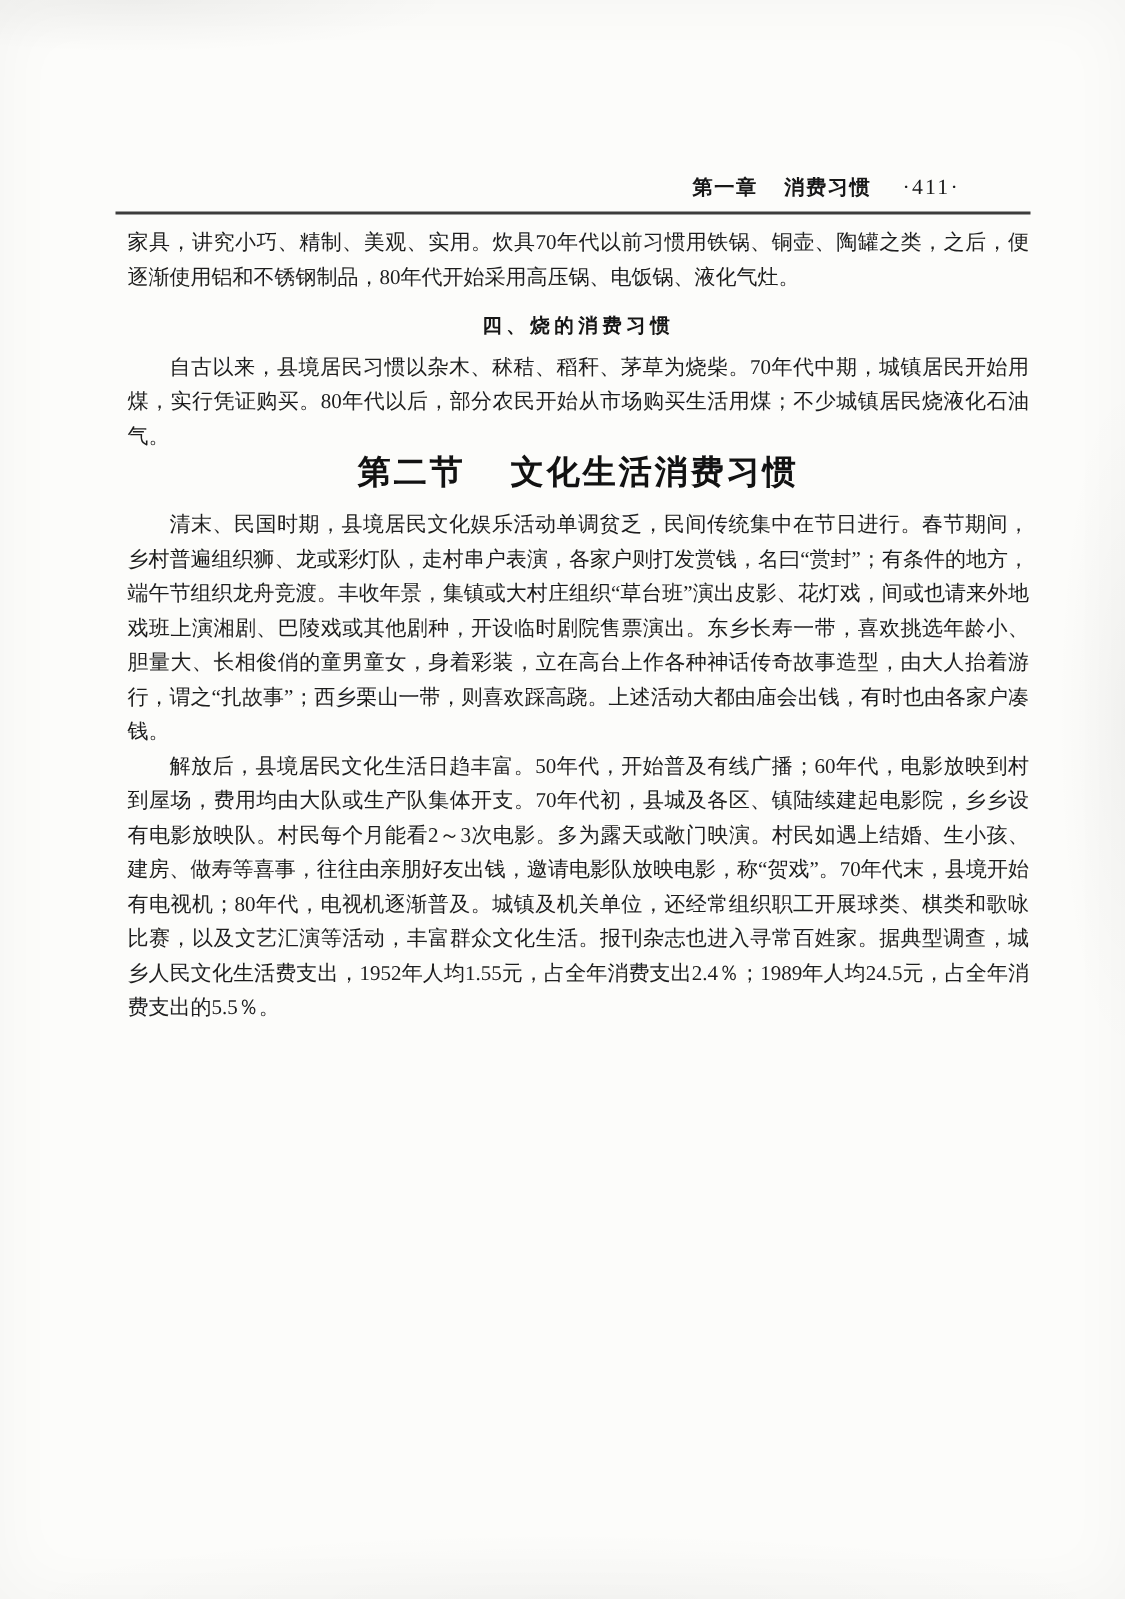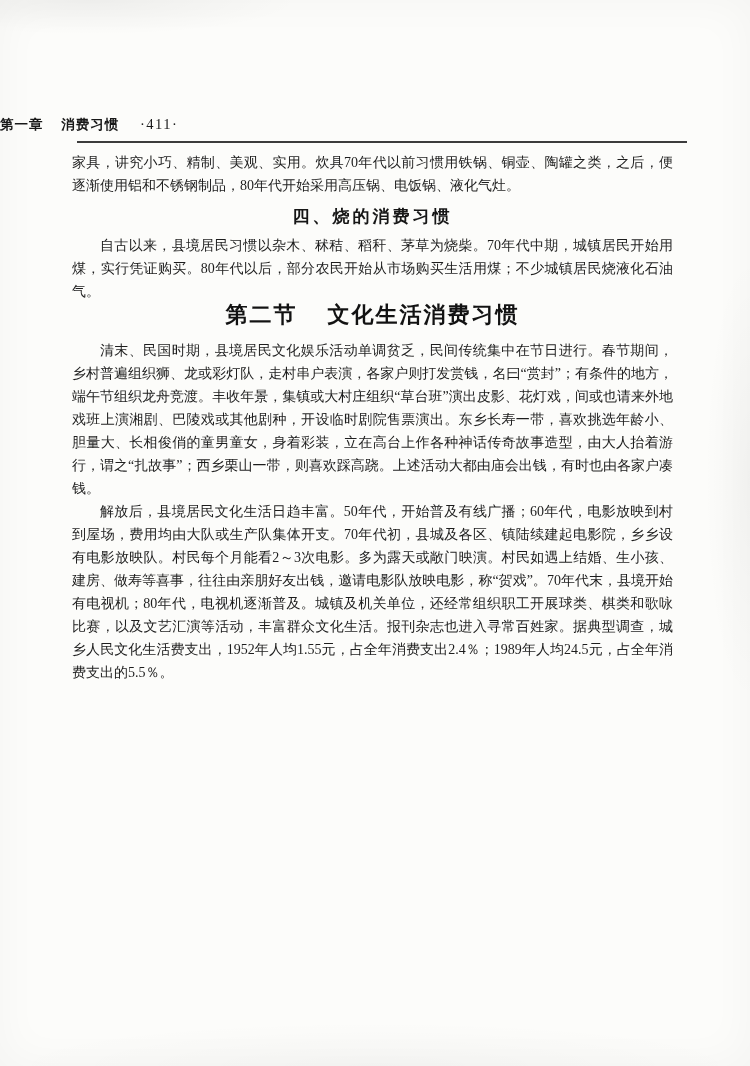--- a/index.html
+++ b/index.html
@@ -19,21 +19,21 @@
       #fcfcfa;
     box-shadow: inset 0 0 45px rgba(0,0,0,0.035);
     color: #1e1e1e;
     font-family: "Liberation Serif", "DejaVu Serif", serif;
   }
   .running-header {
     position: absolute;
     top: 116px;
     left: 0;
     right: 110px;
-    text-align: left;
+    text-align: right;
     font-family: "Liberation Sans", "DejaVu Sans", sans-serif;
     font-weight: bold;
     font-size: 13.5px;
     letter-spacing: 1px;
     color: #181818;
     white-space: nowrap;
   }
   .rh-title { margin-left: 13px; }
   .rh-page {
     margin-left: 16px;
@@ -46,39 +46,39 @@
     position: absolute;
     top: 141px;
     left: 77px;
     width: 610px;
     height: 2px;
     background: #3c3c3c;
   }
   .text-block {
     position: absolute;
     top: 151px;
-    left: 72px;
+    left: 85px;
     width: 601px;
     font-size: 14px;
     line-height: 23px;
     text-align: justify;
     color: #1d1d1d;
   }
   .para {
     margin: 0;
     text-indent: 2em;
   }
   .para.no-indent { text-indent: 0; }
   .sub-heading {
     margin: 8px 0 6px 0;
     text-align: center;
     text-indent: 0;
     font-family: "Liberation Sans", "DejaVu Sans", sans-serif;
     font-weight: bold;
-    font-size: 17px;
+    font-size: 13px;
     letter-spacing: 3px;
     color: #161616;
   }
   .main-heading {
     margin: 0 0 13px 0;
     text-align: center;
     text-indent: 0;
     font-family: "Liberation Sans", "DejaVu Sans", sans-serif;
     font-weight: bold;
     font-size: 22px;

